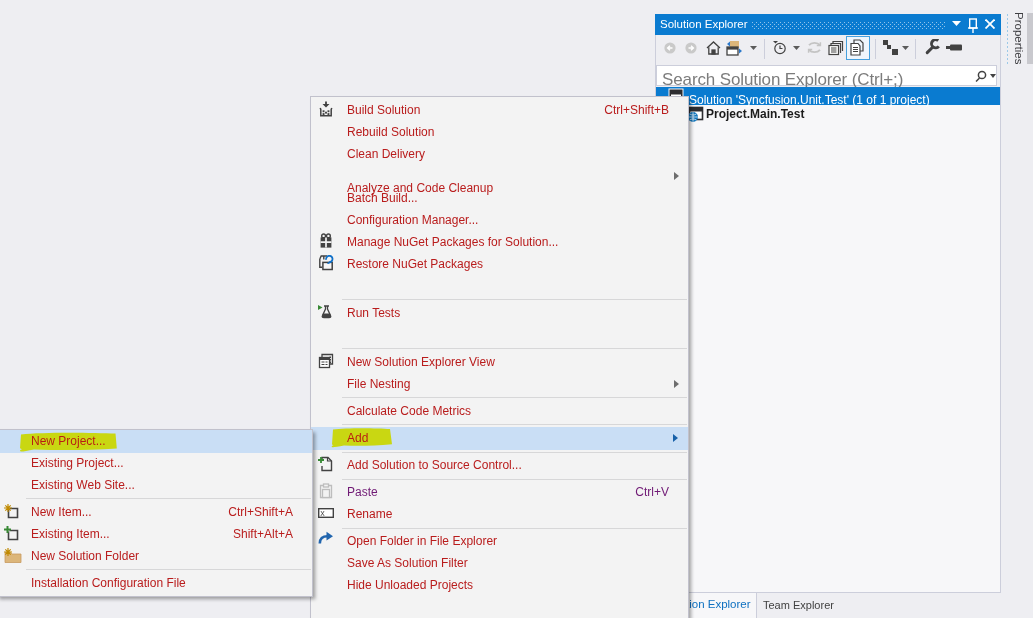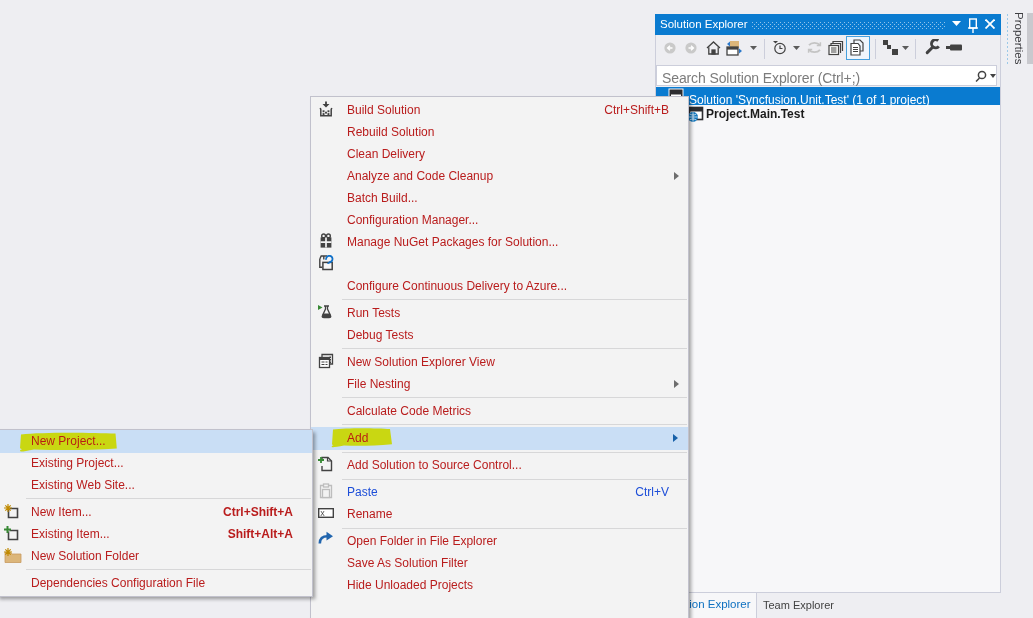--- a/index.html
+++ b/index.html
@@ -12,21 +12,21 @@
 #titlebar { left:655px; top:14px; width:346px; height:21px; background:#0A7BD0; color:#FFFFFF; }
 #titletext { left:5px; top:3px; font-size:11.5px; line-height:15px; color:#FFFFFF; }
 #gripdots { left:97px; top:7px; width:194px; height:8px;
   background-image: radial-gradient(circle at 0.5px 0.5px, rgba(255,255,255,0.55) 0.5px, transparent 0.9px),
                     radial-gradient(circle at 0.5px 0.5px, rgba(255,255,255,0.55) 0.5px, transparent 0.9px);
   background-size:4px 4px, 4px 4px; background-position:0 1px, 2px 3px; }
 #toolbar { left:656px; top:35px; width:344px; height:29px; background:#EEEEF2; }
 .tsep { position:absolute; width:1px; height:20px; top:4px; background:#CCCEDB; }
 #searchrow { left:656px; top:64px; width:344px; height:23px; background:#EEEEF2; }
 #searchbox { position:absolute; left:0px; top:1px; width:341px; height:21px; background:#FFFFFF; border:1px solid #CCCEDB; }
-#searchtext { position:absolute; left:5px; top:4px; font-size:14px; color:#7C7C7C; letter-spacing:-0.12px; }
+#searchtext { position:absolute; left:5px; top:4px; font-size:17px; color:#7C7C7C; letter-spacing:-0.12px; }
 
 
 #row1 { left:656px; top:87px; width:344px; height:18px; background:#0A7BD0; color:#fff; font-size:12px; line-height:18px; }
 #row1 span { position:absolute; left:33px; top:4px; white-space:pre; }
 #row2 { left:656px; top:105px; width:344px; height:18px; color:#1b1b1b; font-size:12px; line-height:18px; font-weight:bold; }
 #row2 span { position:absolute; left:50px; top:0; white-space:pre; }
 
 
 #propstrip { left:1027px; top:13px; width:6px; height:51px; background:#C9C9CE; }
 #propdash { left:1007px; top:14px; width:1px; height:50px;
@@ -37,30 +37,30 @@
 #tabs { left:656px; top:593px; width:377px; height:25px; }
 #tabsel { position:absolute; left:0; top:0; width:101px; height:25px; background:#F7F7F9; border-right:1px solid #CCCEDB; }
 #tabsel span { position:absolute; left:7px; top:5px; font-size:11.5px; color:#0E70C0; }
 #tabteam { position:absolute; left:107px; top:6px; font-size:11px; color:#424242; }
 
 
 #menu { left:310px; top:96px; width:379px; height:530px; background:#F3F3F3; border:1px solid #C1C1CC; box-shadow:2.5px 2.5px 3.5px rgba(0,0,0,0.35); }
 .mi { position:absolute; left:0; width:377px; height:22px; line-height:22px; font-size:12px; color:#b91c1c; }
 .mi .t { position:absolute; left:36px; top:0; white-space:pre; }
 .mi .sc { position:absolute; right:19px; top:0; white-space:pre; }
-.mi.dis { color:#1d4ed8; }
+.mi.dis { color:#701a75; }
 .msep { position:absolute; left:31px; right:1px; height:1px; background:#D7D7D8; }
 .marr { position:absolute; right:9px; top:7px; width:0; height:0; border-left:5px solid #6D6D6D; border-top:4px solid transparent; border-bottom:4px solid transparent; }
 .hovrow { position:absolute; left:0; width:377px; height:23px; background:#C9DEF5; }
 
 
 #submenu { left:-4px; top:429px; width:317px; height:168px; background:#F3F3F3; border:1px solid #C1C1CC; box-shadow:2.5px 2.5px 3.5px rgba(0,0,0,0.35); }
 #submenu .mi { width:315px; }
 #submenu .mi .t { left:34px; }
-#submenu .sc { right:19px;font-weight:bold; }
+#submenu .sc { right:19px; }
 #submenu .msep { left:29px; }
 #submenu .hovrow { width:315px; }
 
 .icon { position:absolute; }
 .ylw { position:absolute; mix-blend-mode:darken; }
 </style>
 </head>
 <body>
 
 <div class="abs" id="panel"></div>
@@ -211,42 +211,39 @@
   <div class="mi" style="top:2px">
       <span class="t">Build Solution</span>
       <span class="sc">Ctrl+Shift+B</span>
     </div>
   <div class="mi" style="top:24px">
       <span class="t">Rebuild Solution</span>
     </div>
   <div class="mi" style="top:46px">
       <span class="t">Clean Delivery</span>
     </div>
-  <div class="mi" style="top:68px">
+  <div class="mi" style="top:80px">
       <span class="t">Analyze and Code Cleanup</span>
     </div>
   <div class="marr" style="top:75px"></div>
   <div class="mi" style="top:90px">
       <span class="t">Batch Build...</span>
     </div>
   <div class="mi" style="top:112px">
       <span class="t">Configuration Manager...</span>
     </div>
   <div class="mi" style="top:134px">
       <span class="t">Manage NuGet Packages for Solution...</span>
     </div>
-  <div class="mi" style="top:178px">
-      <span class="t">Configure Continuous Delivery to Azure...</span>
+  <div class="mi" style="top:156px">
+      <span class="t">Restore NuGet Packages</span>
     </div>
   <div class="msep" style="top:202px"></div>
   <div class="mi" style="top:205px">
       <span class="t">Run Tests</span>
-    </div>
-  <div class="mi" style="top:227px">
-      <span class="t">Debug Tests</span>
     </div>
   <div class="msep" style="top:251px"></div>
   <div class="mi" style="top:254px">
       <span class="t">New Solution Explorer View</span>
     </div>
   <div class="mi" style="top:276px">
       <span class="t">File Nesting</span>
     </div>
   <div class="marr" style="top:283px"></div>
   <div class="msep" style="top:300px"></div>
@@ -367,21 +364,21 @@
     </div>
   <div class="mi" style="top:93px">
       <span class="t">Existing Item...</span>
       <span class="sc">Shift+Alt+A</span>
     </div>
   <div class="mi" style="top:115px">
       <span class="t">New Solution Folder</span>
     </div>
   <div class="msep" style="top:139px"></div>
   <div class="mi" style="top:142px">
-      <span class="t">Dependencies Configuration File</span>
+      <span class="t">Installation Configuration File</span>
     </div>
 
   <svg class="icon" style="left:7px;top:74px" width="16" height="16">
     <path d="M5.5 4.5 H13.5 V13.5 H4.5 V5.5" fill="none" stroke="#424242" stroke-width="1.6"></path>
     <path d="M4 0 V8 M0 4 H8 M1.3 1.3 L6.7 6.7 M6.7 1.3 L1.3 6.7" stroke="#C08A00" stroke-width="1.2"></path>
   </svg>
   <svg class="icon" style="left:7px;top:96px" width="16" height="16">
     <path d="M5.5 4.5 H13.5 V13.5 H4.5 V5.5" fill="none" stroke="#424242" stroke-width="1.6"></path>
     <path d="M3.5 0 V7 M0 3.5 H7" stroke="#388934" stroke-width="2"></path>
   </svg>

